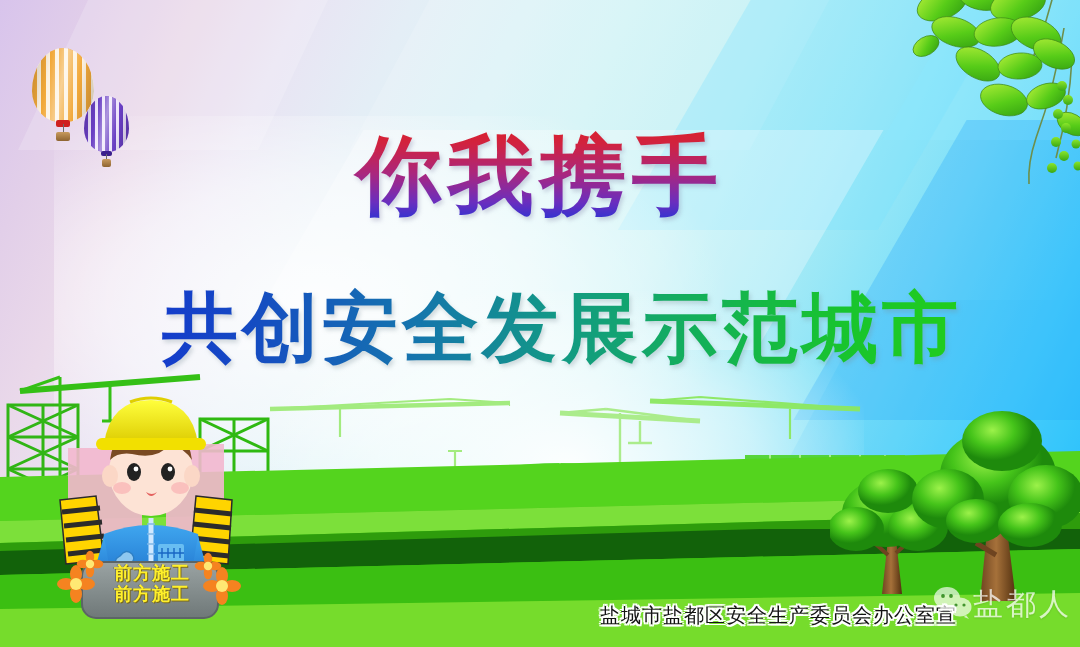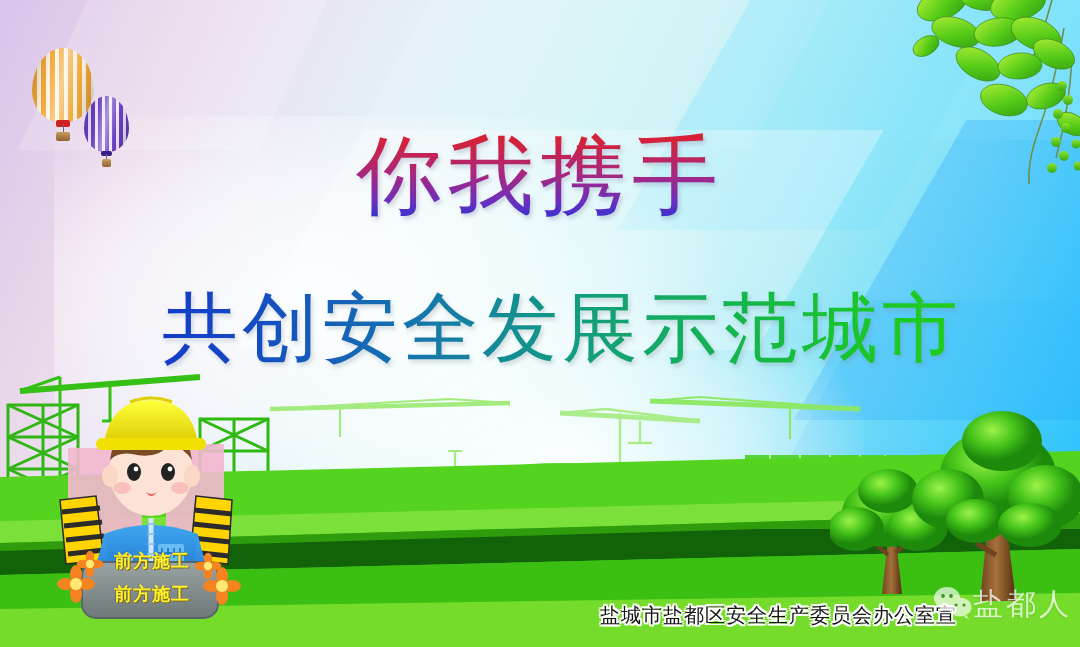--- a/index.html
+++ b/index.html
@@ -90,21 +90,21 @@
   
   .bg-scene{position:absolute;left:0;bottom:0;width:1080px;height:300px;}
 
   
   .ground{position:absolute;left:0;bottom:0;width:100%;height:230px;}
 
   
   .headline{
     position:absolute;
     font-family:"DejaVu Serif","Liberation Serif",serif;
-    font-weight:normal;
+    font-weight:bold;
     white-space:nowrap;
     -webkit-background-clip:text;
     background-clip:text;
     color:transparent;
     user-select:none;
   }
   #headline-1{
     left:0;right:0;top:118px;text-align:center;
     font-size:86px;letter-spacing:6px;
     background-image:linear-gradient(180deg,#e02020 0%,#d1223f 22%,#a9277f 48%,#6a2ebe 72%,#1e34d8 92%,#1530d4 100%);
@@ -125,21 +125,21 @@
   .sign-text{
     position:absolute;left:88px;bottom:42px;width:128px;
     text-align:center;
     font-family:"DejaVu Sans","Liberation Sans",sans-serif;
     font-weight:bold;font-size:18px;line-height:1.16;
     color:#fff02a;
     text-shadow:1px 1px 0 #7b6a18, -1px 0 0 rgba(60,60,60,.4);
     letter-spacing:1px;
     pointer-events:none;
   }
-  .sign-text span{display:block;margin-top:12px;}
+  .sign-text span{display:block;}
 
   
   #footer-text{
     position:absolute;left:600px;bottom:18px;
     font-family:"DejaVu Sans","Liberation Sans",sans-serif;
     font-weight:normal;font-size:20px;letter-spacing:1px;
     color:#141414;
     text-shadow:
       -1.6px -1.6px 0 #fff, 1.6px -1.6px 0 #fff,
       -1.6px  1.6px 0 #fff, 1.6px  1.6px 0 #fff,

